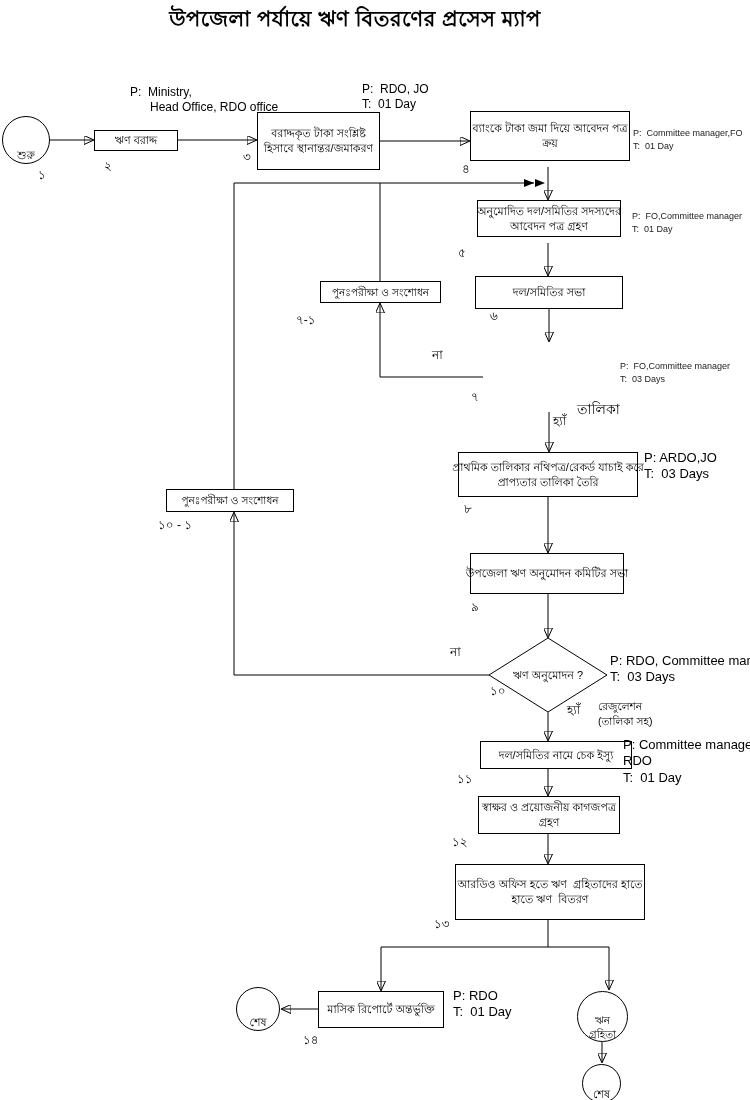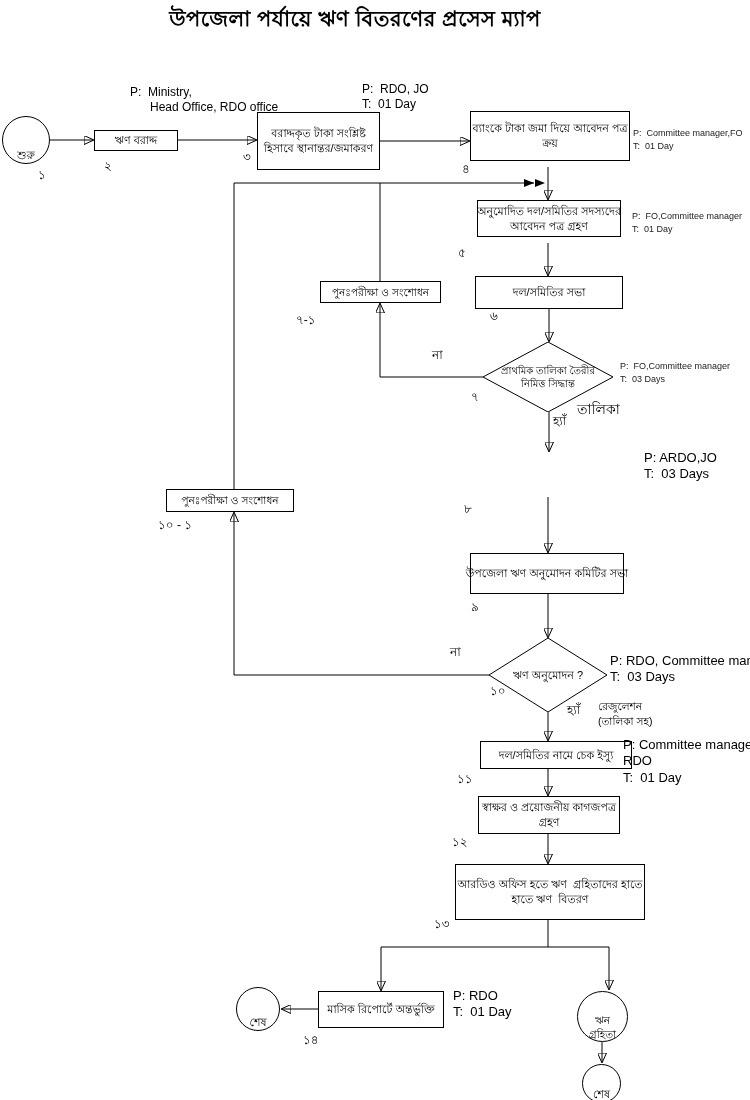--- a/index.html
+++ b/index.html
@@ -113,34 +113,31 @@
   <div class="node" style="left:475px;top:276px;width:148px;height:33px">
     <span class="lbl">দল/সমিতির সভা</span>
   </div>
   <div class="num" style="left:490px;top:307px">৬</div>
 
   <div class="node" style="left:320px;top:281px;width:121px;height:22px">
     <span class="lbl small">পুনঃপরীক্ষা ও সংশোধন</span>
   </div>
   <div class="num" style="left:296px;top:311px">৭-১</div>
 
-  <div class="diamond" style="left:483px;top:342px;width:130px;height:70px">
-    <svg width="130" height="70" viewBox="0 0 130 70">
-      <polygon points="65,0 130,35 65,70 0,35"></polygon>
-    </svg>
-    <span class="lbl">প্রাথমিক তালিকা তৈরীর
-নিমিত্ত সিদ্ধান্ত</span>
-  </div>
   <div class="num" style="left:471px;top:388px">৭</div>
   <div class="edgelbl" style="left:432px;top:346px">না</div>
   <div class="edgelbl" style="left:553px;top:412px">হ্যাঁ</div>
   <div class="edgelbl" style="left:577px;top:398px;font-size:14px">তালিকা</div>
   <div class="ann tiny" style="left:620px;top:360px">P:  FO,Committee manager
 T:  03 Days</div>
 
+  <div class="node" style="left:458px;top:452px;width:180px;height:45px">
+    <span class="lbl">প্রাথমিক তালিকার নথিপত্র/রেকর্ড যাচাই করে
+প্রাপ্যতার তালিকা তৈরি</span>
+  </div>
   <div class="num" style="left:464px;top:500px">৮</div>
   <div class="ann big" style="left:644px;top:450px">P: ARDO,JO
 T:  03 Days</div>
 
   <div class="node" style="left:166px;top:489px;width:128px;height:23px">
     <span class="lbl small">পুনঃপরীক্ষা ও সংশোধন</span>
   </div>
   <div class="num" style="left:158px;top:516px">১০ - ১</div>
 
   <div class="node" style="left:470px;top:553px;width:154px;height:41px">

